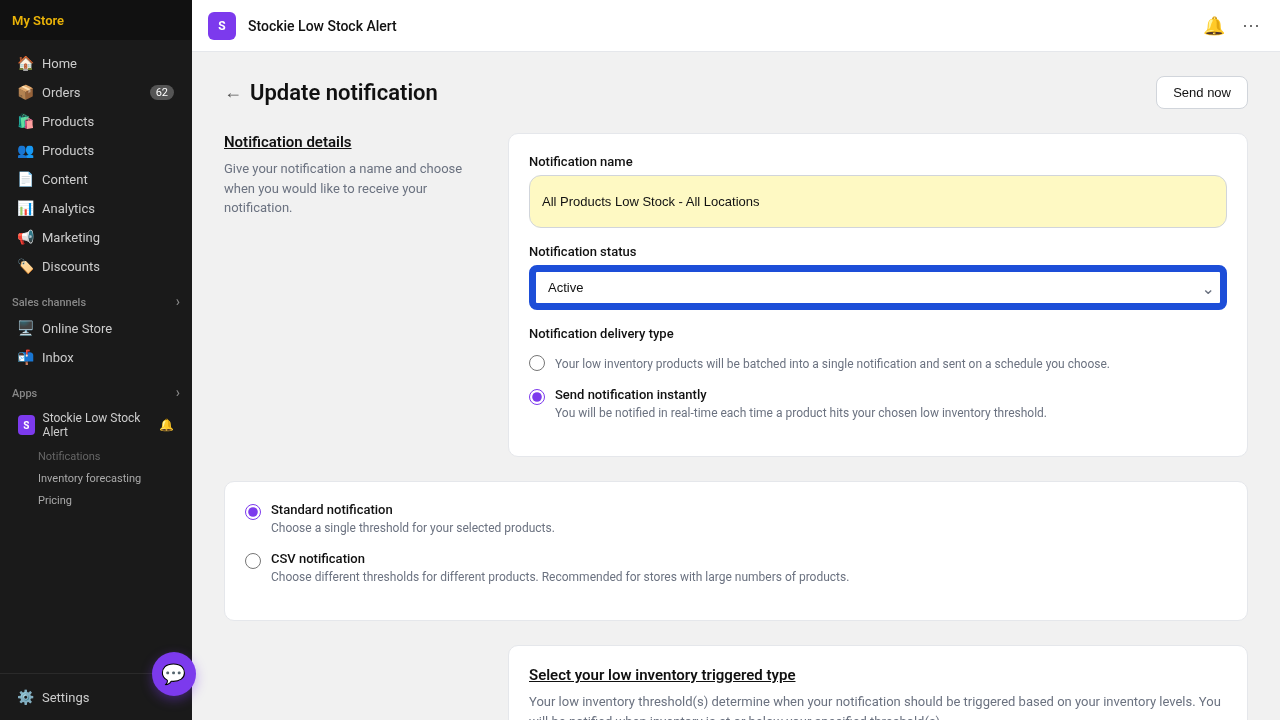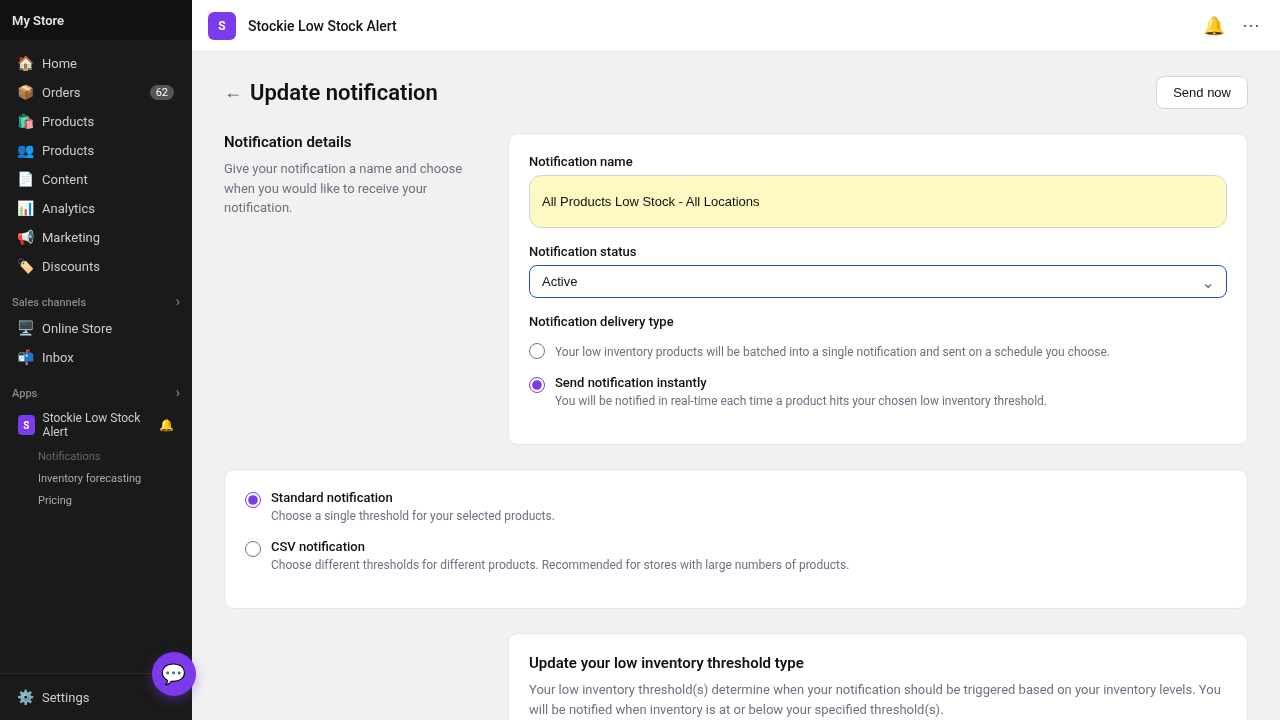--- a/index.html
+++ b/index.html
@@ -16,21 +16,21 @@
       flex-shrink: 0;
     }
     .sidebar-header {
       height: 40px;
       background: #111;
       display: flex;
       align-items: center;
       padding: 0 12px;
     }
     .store-name {
-      color: #e5e5e5;
+      color: #eab308;
       font-size: 13px;
       font-weight: 600;
     }
     .sidebar-nav { flex: 1; overflow-y: auto; padding: 8px 0; }
     .nav-item {
       display: flex;
       align-items: center;
       padding: 6px 12px;
       font-size: 13px;
       color: #ccc;
@@ -195,20 +195,21 @@
       background: #fff;
       border: 1px solid #e5e7eb;
       border-radius: 10px;
       padding: 20px;
     }
     .card-section-title {
       font-size: 15px;
       font-weight: 600;
       color: #111;
       margin-bottom: 8px;
+      text-decoration: underline;
     }
     .card-section-desc {
       font-size: 13px;
       color: #6b7280;
       line-height: 1.5;
     }
 
     
     .form-label {
       font-size: 13px;
@@ -227,21 +228,21 @@
       background: #fef9c3;
       margin-bottom: 16px;
     }
 
     .form-select-wrap {
       position: relative;
       margin-bottom: 16px;
     }
     .form-select {
       width: 100%;
-      border: 1px solid #1d4ed8;
+      border: 7px solid #1d4ed8;
       border-radius: 8px;
       padding: 8px 12px;
       font-size: 13px;
       color: #111;
       background: #fff;
       appearance: none;
       cursor: pointer;
     }
     .select-arrow {
       position: absolute;
@@ -459,21 +460,21 @@
             <div class="radio-option-title">CSV notification</div>
             <div class="radio-option-desc">Choose different thresholds for different products. Recommended for stores with large numbers of products.</div>
           </div>
         </div>
       </div>
     </div>
 
     <div class="card-row">
       <div class="card-left"></div>
       <div class="card-right">
-        <div class="card-section-title">Update your low inventory threshold type</div>
+        <div class="card-section-title">Select your low inventory triggered type</div>
         <p class="card-section-desc" style="margin-bottom:16px;">Your low inventory threshold(s) determine when your notification should be triggered based on your inventory levels. You will be notified when inventory is at or below your specified threshold(s).</p>
 
       </div>
     </div>
   </div>
 </div>
 
 <div class="chat-btn">
   <span>💬</span>
 </div>

